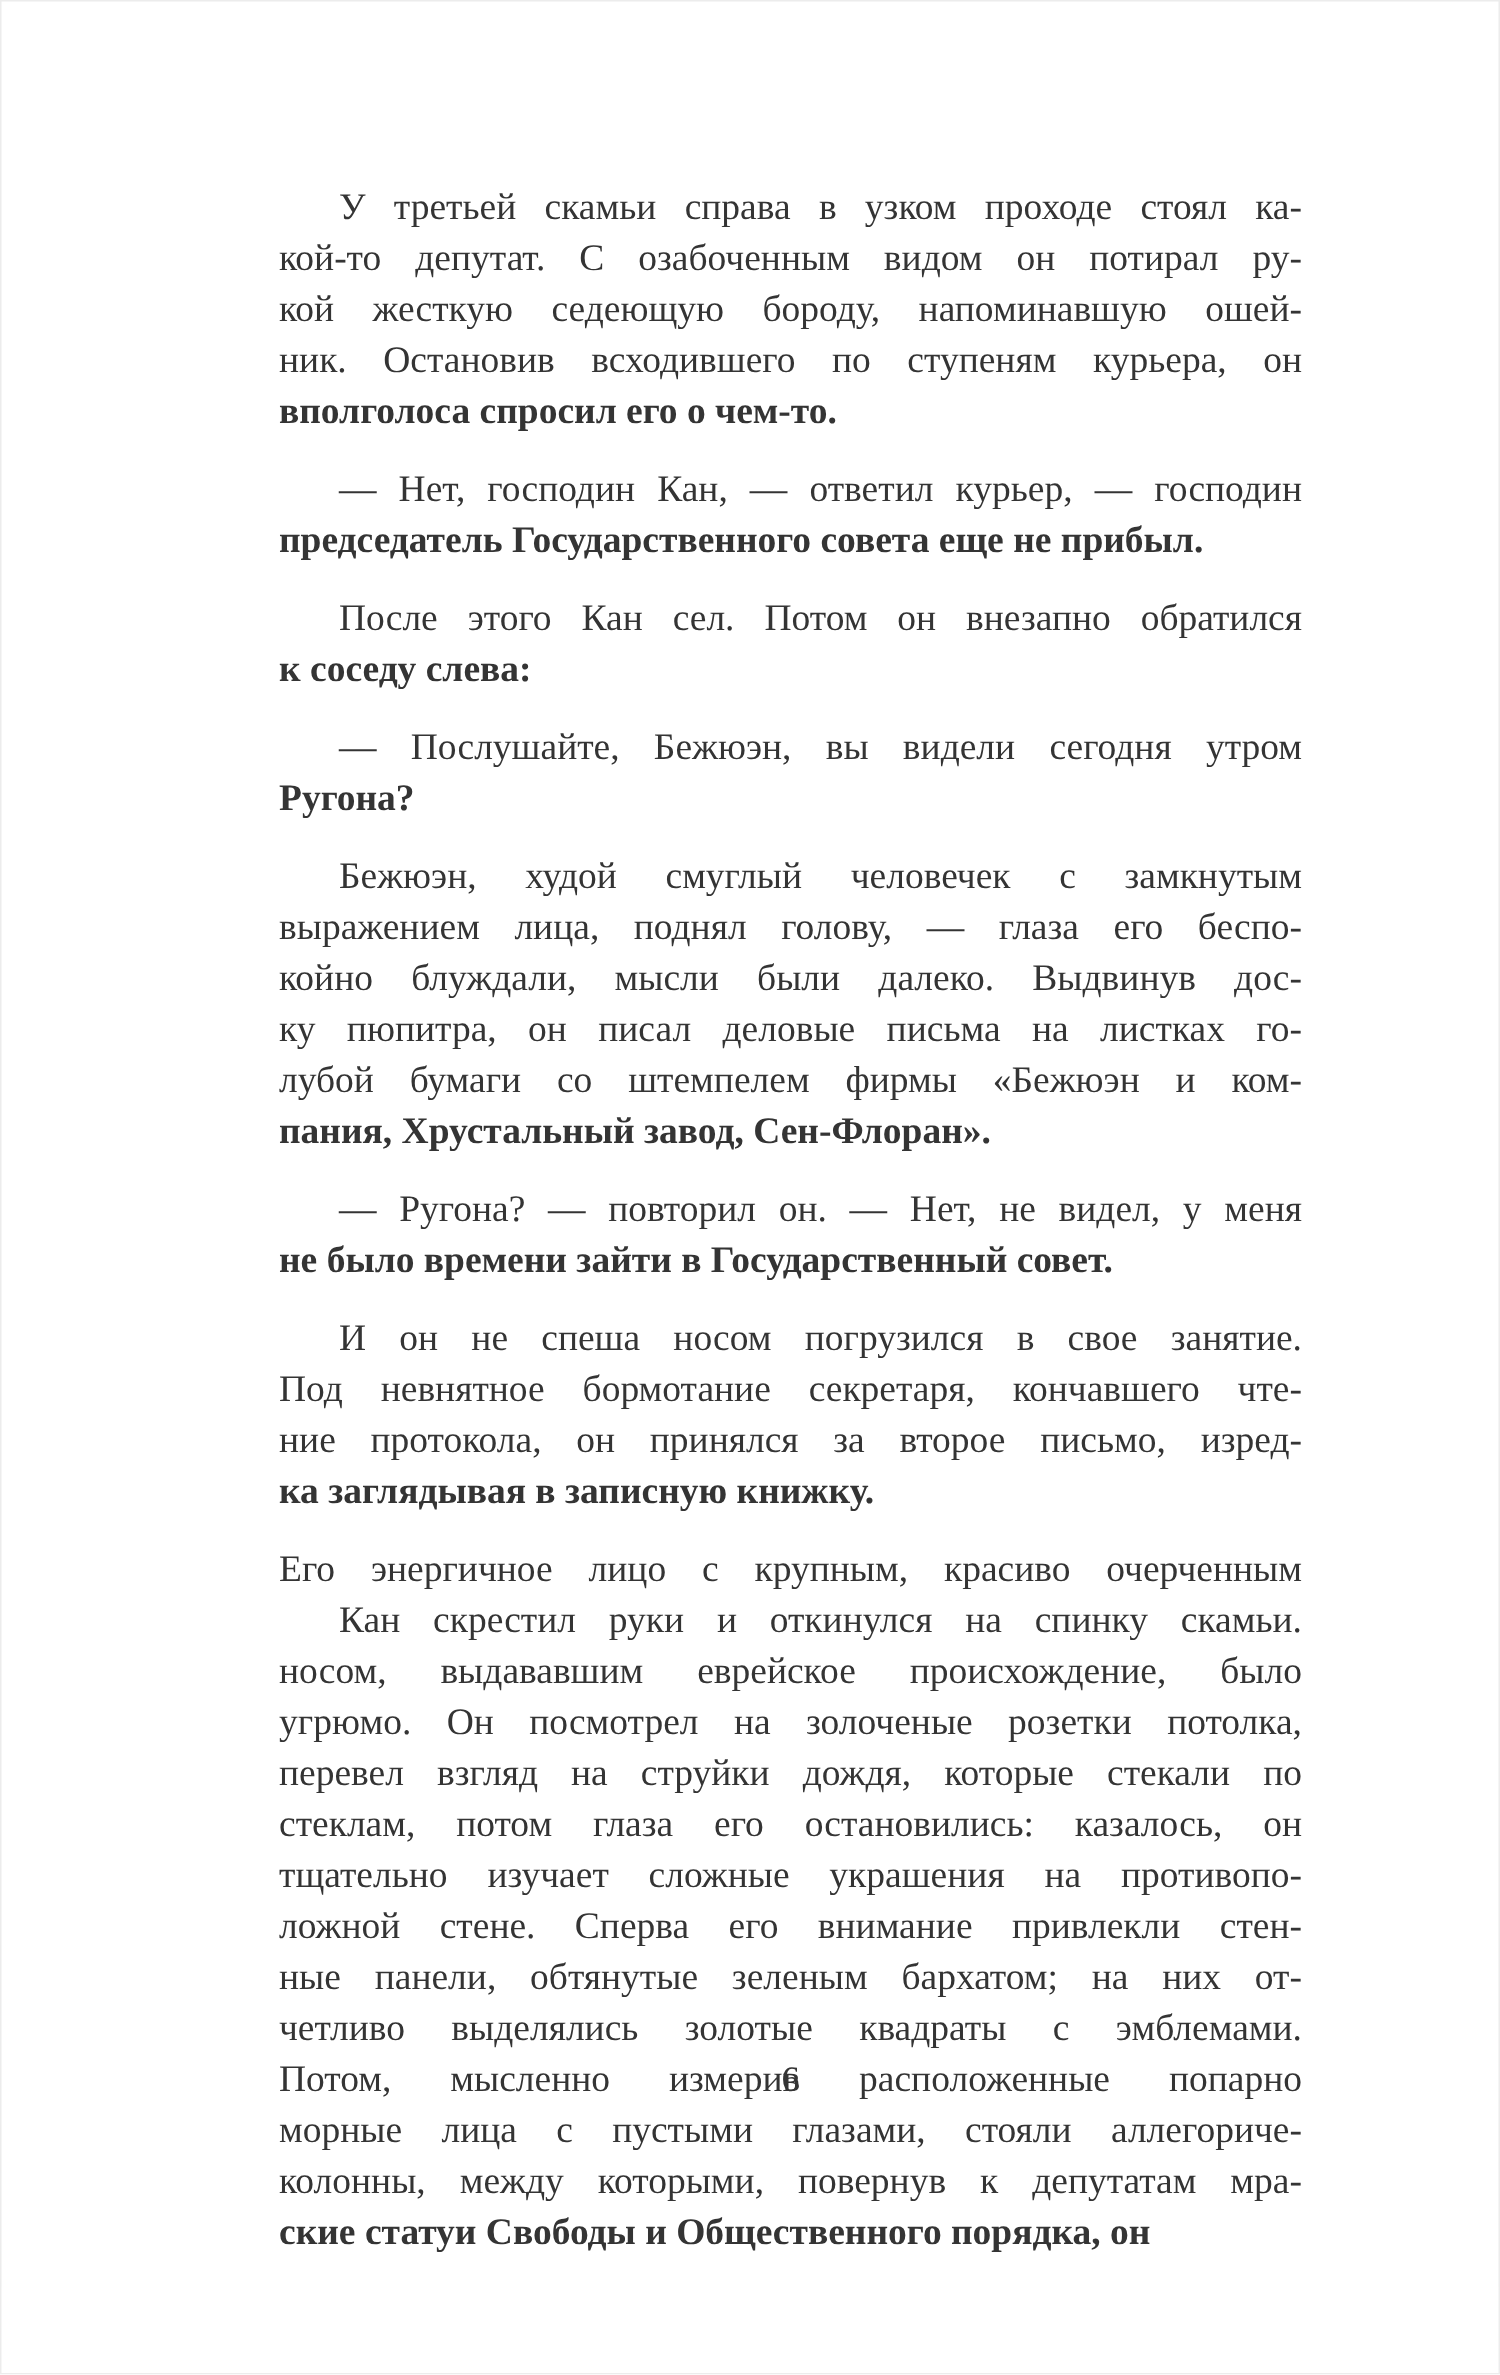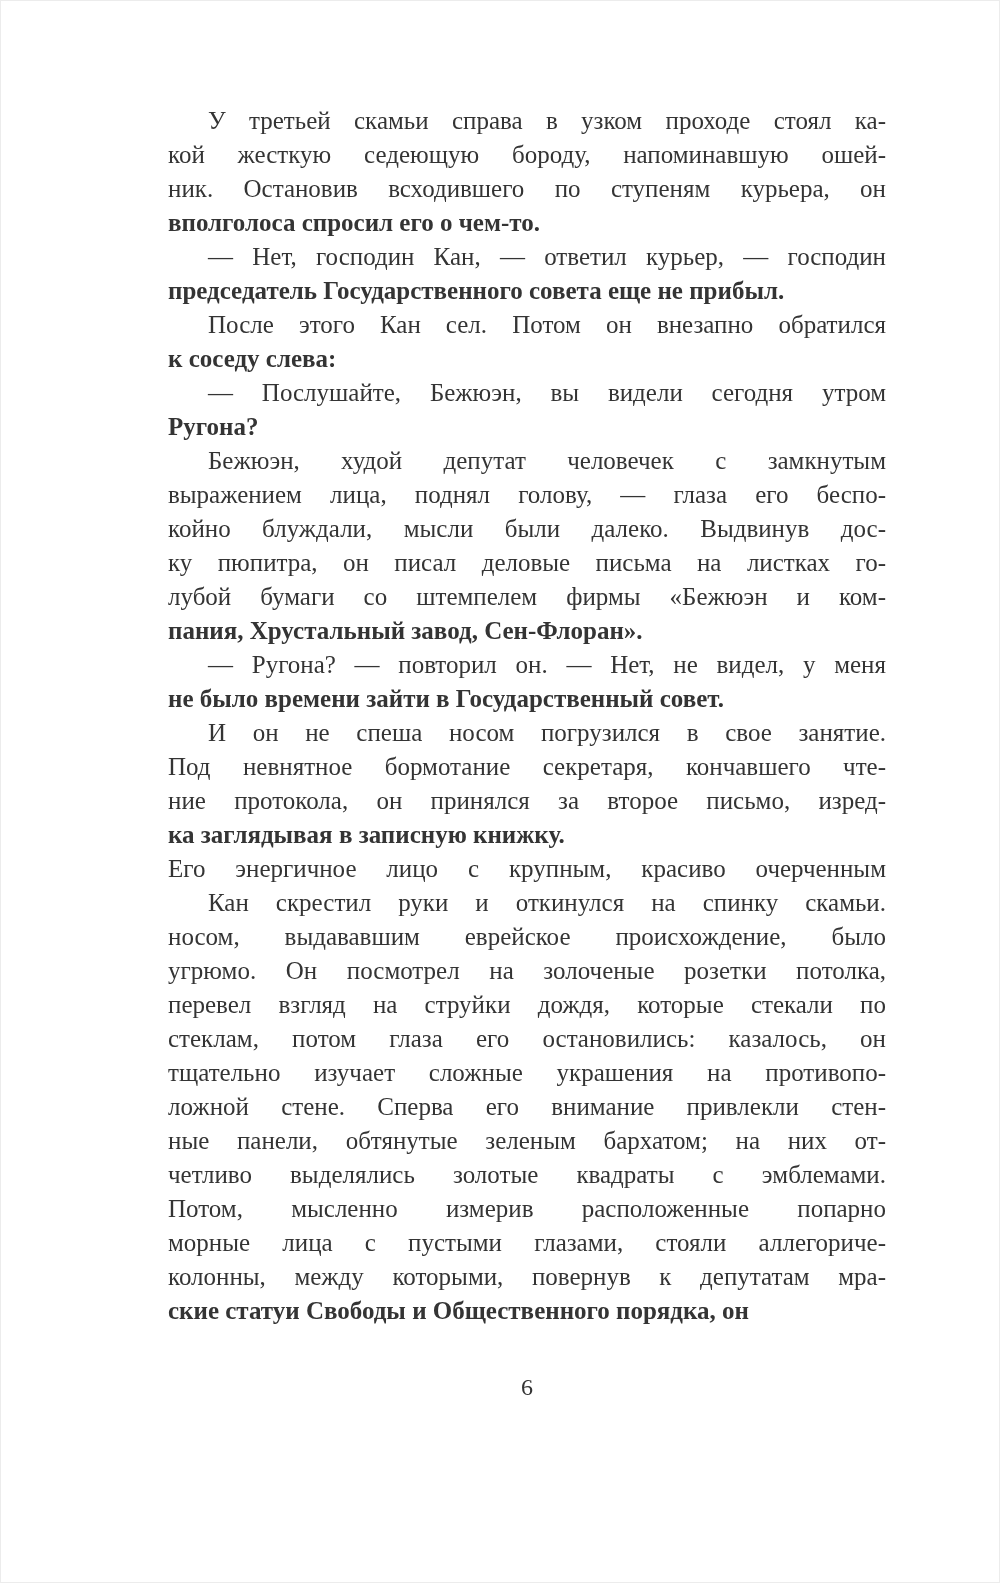--- a/index.html
+++ b/index.html
@@ -19,21 +19,21 @@
   }
   .text-block {
     position: absolute;
     left: 168px;
     top: 104px;
     width: 718px;
     font-size: 25px;
     line-height: 34px;
   }
   .paragraph {
-    margin: 0;
+    margin: 18px;
     padding: 0;
   }
   .line {
     text-align: justify;
     text-align-last: justify;
     white-space: normal;
   }
   .line.last {
     text-align: justify;
     text-align-last: left;
@@ -53,38 +53,39 @@
     color: #343434;
   }
 </style>
 </head>
 <body>
 
 <div class="page">
   <div class="text-block">
       <div class="paragraph">
         <div class="line first">У третьей скамьи справа в узком проходе стоял ка-</div>
+        <div class="line">кой-то депутат. С озабоченным видом он потирал ру-</div>
         <div class="line">кой жесткую седеющую бороду, напоминавшую ошей-</div>
         <div class="line">ник. Остановив всходившего по ступеням курьера, он</div>
         <div class="line last">вполголоса спросил его о чем-то.</div>
       </div>
       <div class="paragraph">
         <div class="line first">— Нет, господин Кан, — ответил курьер, — господин</div>
         <div class="line last">председатель Государственного совета еще не прибыл.</div>
       </div>
       <div class="paragraph">
         <div class="line first">После этого Кан сел. Потом он внезапно обратился</div>
         <div class="line last">к соседу слева:</div>
       </div>
       <div class="paragraph">
         <div class="line first">— Послушайте, Бежюэн, вы видели сегодня утром</div>
         <div class="line last">Ругона?</div>
       </div>
       <div class="paragraph">
-        <div class="line first">Бежюэн, худой депутат человечек с замкнутым</div>
+        <div class="line first">Бежюэн, худой смуглый человечек с замкнутым</div>
         <div class="line">выражением лица, поднял голову, — глаза его беспо-</div>
         <div class="line">койно блуждали, мысли были далеко. Выдвинув дос-</div>
         <div class="line">ку пюпитра, он писал деловые письма на листках го-</div>
         <div class="line">лубой бумаги со штемпелем фирмы «Бежюэн и ком-</div>
         <div class="line last">пания, Хрустальный завод, Сен-Флоран».</div>
       </div>
       <div class="paragraph">
         <div class="line first">— Ругона? — повторил он. — Нет, не видел, у меня</div>
         <div class="line last">не было времени зайти в Государственный совет.</div>
       </div>

